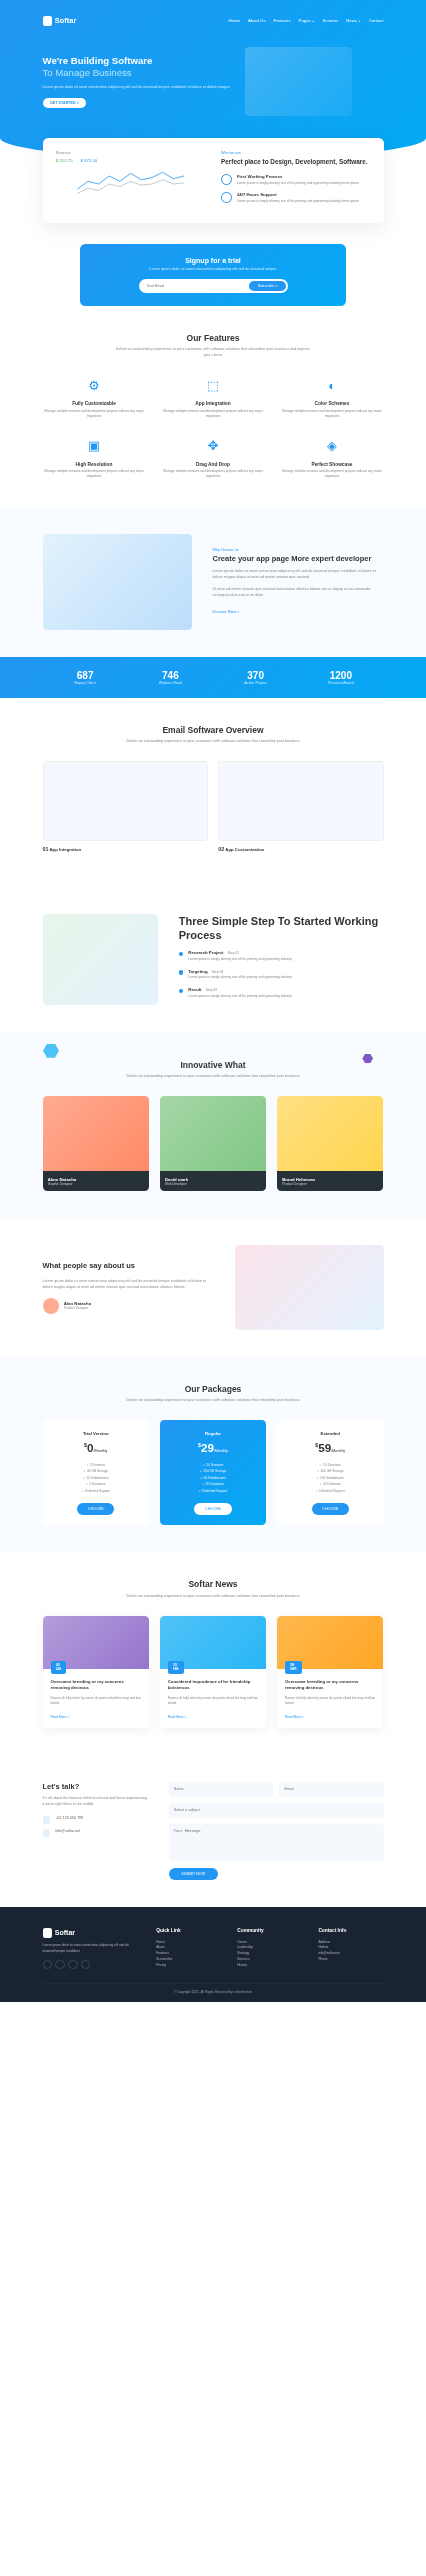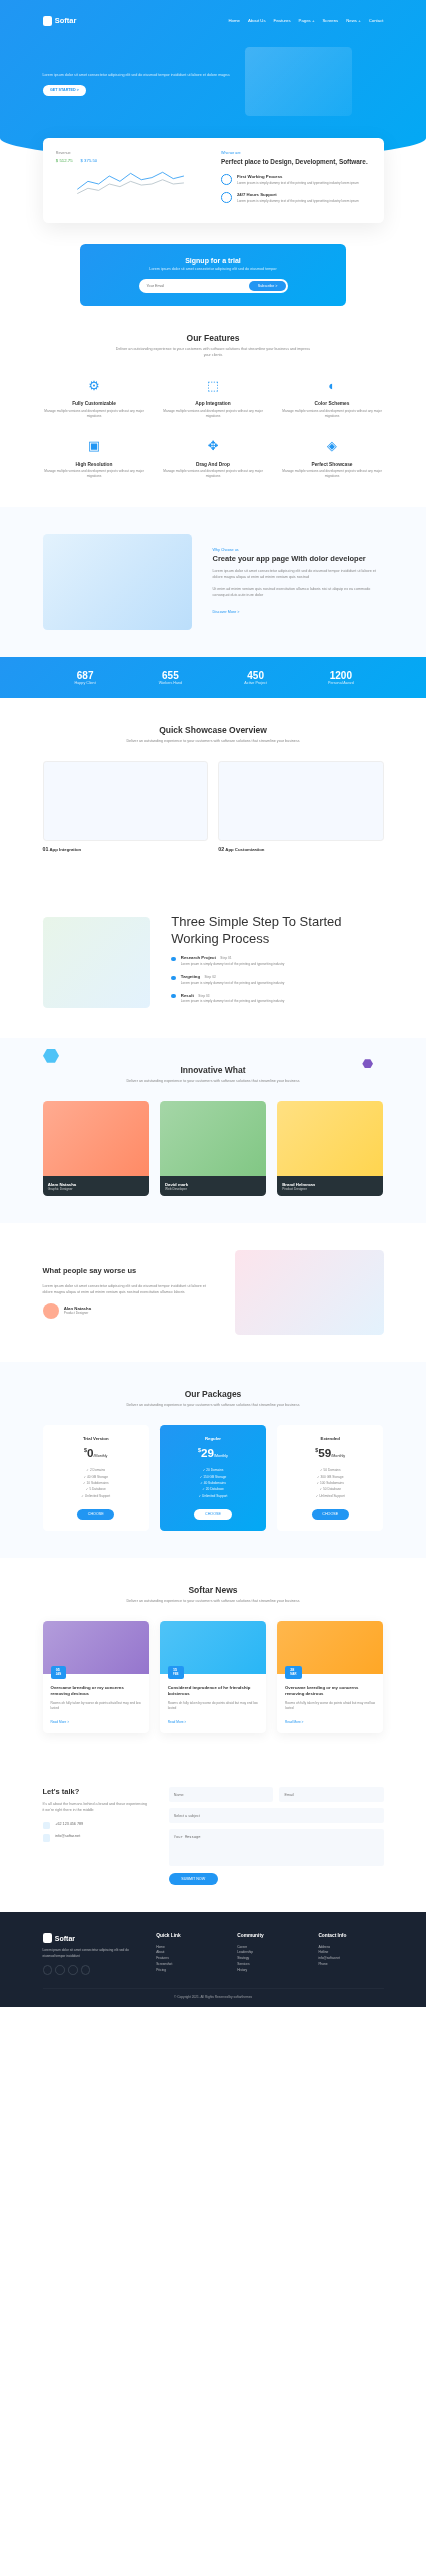--- a/index.html
+++ b/index.html
@@ -54,21 +54,21 @@
 .counters{background:linear-gradient(135deg,#2196f3,#03a9f4);color:#fff;padding:13.3px 0}
 .counters-grid{display:grid;grid-template-columns:repeat(4,1fr);text-align:center}
 .counter h3{font-size:10px;font-weight:700}
 .counter p{font-size:3.7px;opacity:.8}
 .overview-imgs{display:grid;grid-template-columns:1fr 1fr;gap:10.7px;margin-bottom:8px}
 .ov-img{height:80px;background:#f5f9ff;border-radius:3.2px;border:0.5px solid #eee;position:relative}
 .ov-label{display:flex;justify-content:space-between;font-size:4.3px;font-weight:700;margin-top:4.3px}
 .ov-num{font-size:5.3px}
 .steps-flex{display:flex;align-items:center;gap:21px}
 .steps-img{width:138px;height:91px;background:linear-gradient(135deg,#e8f5e9,#e3f2fd);border-radius:4.3px}
-.steps-text h3{font-size:13px;font-weight:400;line-height:1.3;margin-bottom:8px}
+.steps-text h3{font-size:11px;font-weight:700;line-height:1.3;margin-bottom:8px}
 .step-item{display:flex;gap:5.3px;margin-bottom:8px;align-items:flex-start}
 .step-dot{width:4.3px;height:4.3px;border-radius:50%;background:#2196f3;margin-top:1.6px;flex-shrink:0}
 .step-item h4{font-size:4.3px;font-weight:700}
 .step-item .meta{font-size:3.2px;color:#aaa;margin-left:4.3px}
 .step-item p{font-size:3.2px;color:#888;margin-top:1.6px}
 .team{background:#f8fbff;padding:27px 0;position:relative}
 .hex{position:absolute;width:16px;height:14px;background:#4fc3f7;clip-path:polygon(25% 0,75% 0,100% 50%,75% 100%,25% 100%,0 50%)}
 .hex1{top:10.7px;left:43px;background:#4fc3f7}
 .hex2{top:21px;right:53px;background:#7e57c2;width:10.7px;height:9px}
 .team-grid{display:grid;grid-template-columns:repeat(3,1fr);gap:10.7px}
@@ -146,20 +146,21 @@
         <span>About Us</span>
         <span>Features</span>
         <span>Pages +</span>
         <span>Screens</span>
         <span>News +</span>
         <span>Contact</span>
       </div>
     </nav>
     <div class="hero-content">
       <div class="hero-text">
+        <h1><span>We're Building Software</span><br><span class="sub">To Manage Business</span></h1>
         <p>Lorem ipsum dolor sit amet consectetur adipiscing elit sed do eiusmod tempor incididunt ut labore et dolore magna</p>
         <button class="btn">GET STARTED &gt;</button>
       </div>
       <div class="hero-img"></div>
     </div>
   </div>
 </section>
 
 <div class="stats-panel">
   <div class="chart-box">
@@ -241,52 +242,52 @@
         </div>
       </div>
   </div>
 </section>
 
 <section class="choose">
   <div class="container choose-flex">
     <div class="choose-img"></div>
     <div class="choose-text">
       <div class="label">Why Choose us</div>
-      <h3>Create your app page With dolor developer</h3>
+      <h3>Create your app page More expert developer</h3>
       <p>Lorem ipsum dolor sit amet consectetur adipiscing elit sed do eiusmod tempor incididunt ut labore et dolore magna aliqua ut enim ad minim veniam quis nostrud</p>
       <p>Ut enim ad minim veniam quis nostrud exercitation ullamco laboris nisi ut aliquip ex ea commodo consequat duis aute irure dolor</p>
       <a href="#">Discover More &gt;</a>
     </div>
   </div>
 </section>
 
 <section class="counters">
   <div class="container counters-grid" id="counters-grid">
       <div class="counter">
         <h3>687</h3>
         <p>Happy Client</p>
       </div>
       <div class="counter">
-        <h3>655</h3>
+        <h3>746</h3>
         <p>Workers Hand</p>
       </div>
       <div class="counter">
-        <h3>450</h3>
+        <h3>370</h3>
         <p>Active Project</p>
       </div>
       <div class="counter">
         <h3>1200</h3>
         <p>Personal Award</p>
       </div>
     </div>
 </section>
 
 <section class="section">
   <div class="container">
-    <h2 class="section-title">Quick Showcase Overview</h2>
+    <h2 class="section-title">Email Software Overview</h2>
     <p class="section-sub">Deliver an outstanding experience to your customers with software solutions that streamline your business</p>
     <div class="overview-imgs">
       <div>
           <div class="ov-img"></div>
           <div class="ov-label">
             <span><span class="ov-num">01</span> <span>App Integration</span></span>
           </div>
         </div>
       <div>
           <div class="ov-img"></div>
@@ -358,21 +359,21 @@
             <p>Product Designer</p>
           </div>
         </div>
       </div>
   </div>
 </section>
 
 <section class="testimonials">
   <div class="container test-flex">
     <div class="test-left">
-      <h3>What people say worse us</h3>
+      <h3>What people say about us</h3>
       <p>Lorem ipsum dolor sit amet consectetur adipiscing elit sed do eiusmod tempor incididunt ut labore et dolore magna aliqua ut enim ad minim veniam quis nostrud exercitation ullamco laboris</p>
       <div class="test-author">
         <div class="test-avatar"></div>
         <div>
             <h5>Alan Natasha</h5>
             <p>Product Designer</p>
           </div>
       </div>
     </div>
     <div class="test-img"></div>

